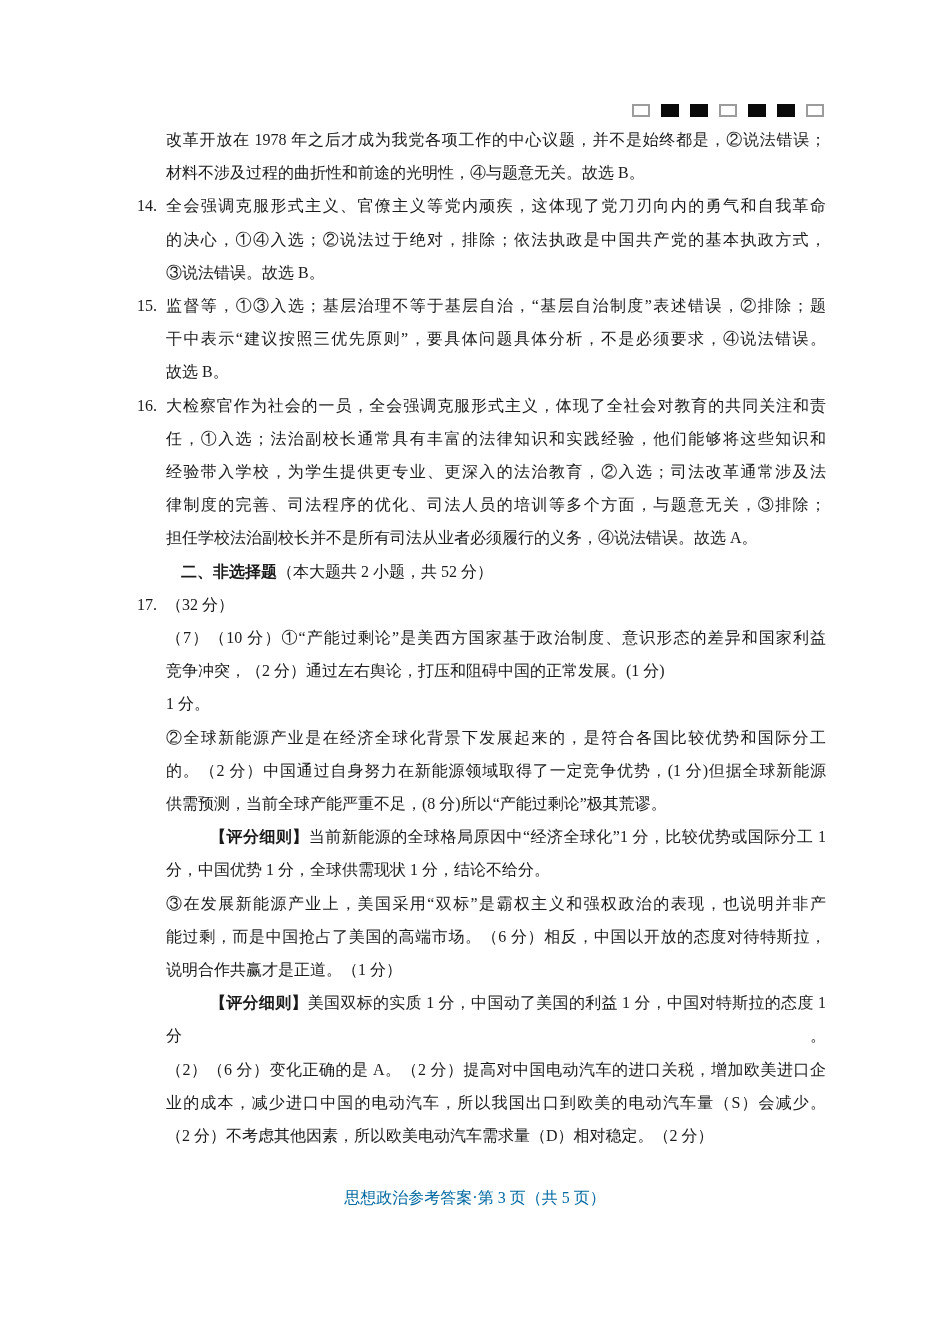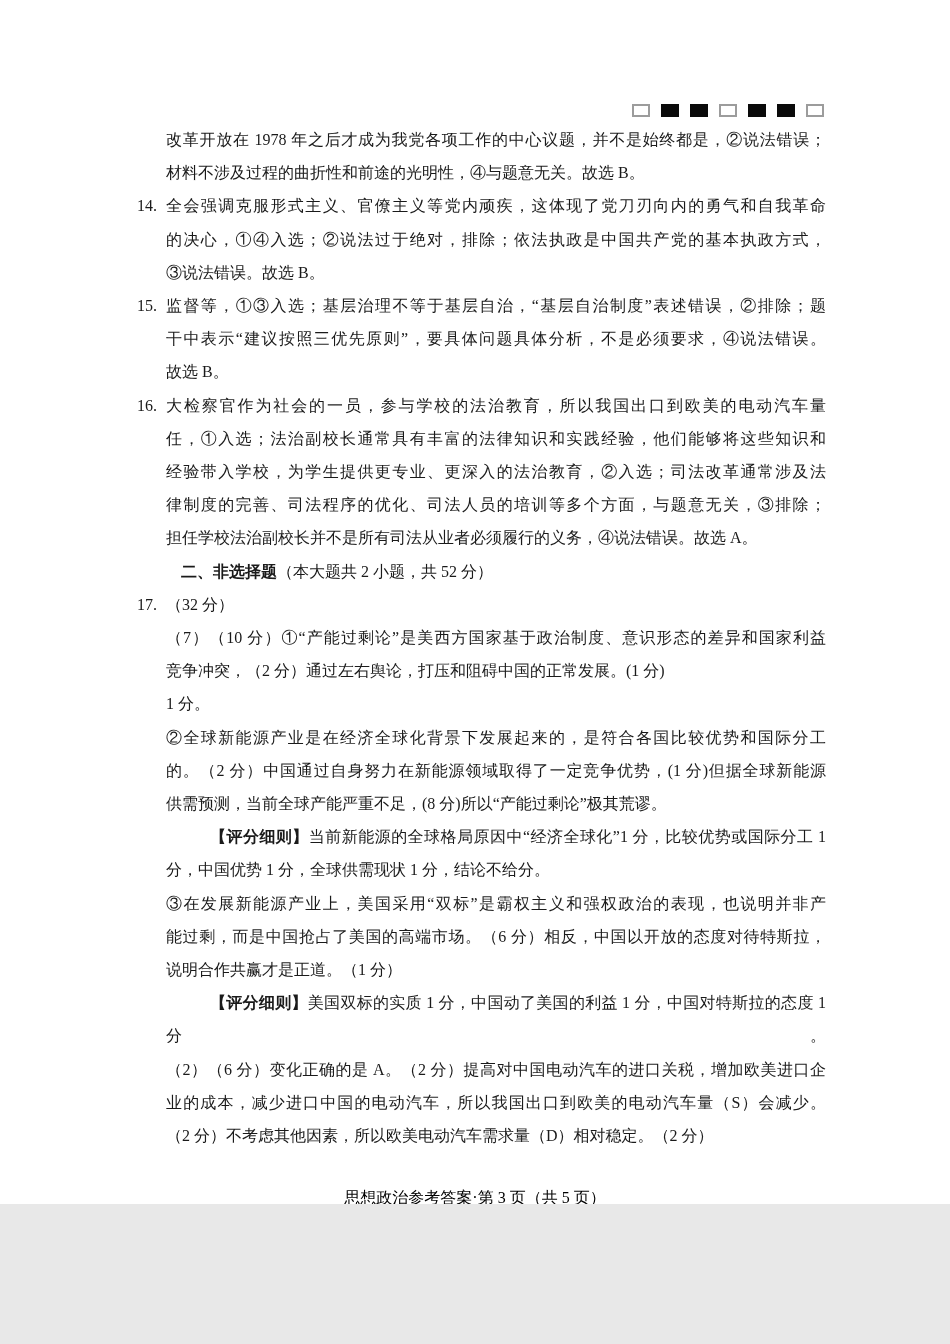--- a/index.html
+++ b/index.html
@@ -1,18 +1,18 @@
 <!DOCTYPE html>
 <html><head>
 <meta charset="utf-8">
 <style>
   html,body { margin:0; padding:0; background:#e8e8e8; }
   .page {
     position:relative;
-    width:950px; height:1204px;
+    width:950px; height:1344px;
     margin:0 auto;
     background:#ffffff;
     font-family:"Liberation Serif","DejaVu Serif",serif;
     color:#1a1a1a;
     overflow:hidden;
   }
   .squares {
     position:absolute; top:104px; left:632px;
     display:flex; gap:11px;
   }
@@ -30,21 +30,21 @@
   .num { position:absolute; left:-29px; top:0; white-space:nowrap; }
   .line.jl { text-align:justify; text-align-last:justify; }
   .line.last { text-align:left; }
   b.hei {
     font-family:"Liberation Sans","DejaVu Sans",sans-serif;
     font-weight:700;
     margin-left:44px;
   }
   .footer {
     position:absolute; top:1188px; left:0; width:100%;
-    text-align:center; font-size:16px; color:#000000;
+    text-align:center; font-size:16px; color:#0369a1;
   }
 </style>
 </head>
 <body>
 
 <div class="page">
   <div class="squares" id="squares">
       <div class="sq outline"></div>
       <div class="sq filled"></div>
       <div class="sq filled"></div>
@@ -65,21 +65,21 @@
         <div class="line last">③说法错误。故选 B。</div>
       </div>
       <div class="block">
         <span class="num">15.</span>
         <div class="line jl">监督等，①③入选；基层治理不等于基层自治，“基层自治制度”表述错误，②排除；题</div>
         <div class="line jl">干中表示“建议按照三优先原则”，要具体问题具体分析，不是必须要求，④说法错误。</div>
         <div class="line last">故选 B。</div>
       </div>
       <div class="block">
         <span class="num">16.</span>
-        <div class="line jl">大检察官作为社会的一员，参与学校的法治教育，所以我国出口到欧美的电动汽车量</div>
+        <div class="line jl">大检察官作为社会的一员，全会强调克服形式主义，体现了全社会对教育的共同关注和责</div>
         <div class="line jl">任，①入选；法治副校长通常具有丰富的法律知识和实践经验，他们能够将这些知识和</div>
         <div class="line jl">经验带入学校，为学生提供更专业、更深入的法治教育，②入选；司法改革通常涉及法</div>
         <div class="line jl">律制度的完善、司法程序的优化、司法人员的培训等多个方面，与题意无关，③排除；</div>
         <div class="line last">担任学校法治副校长并不是所有司法从业者必须履行的义务，④说法错误。故选 A。</div>
       </div>
       <div class="block outdent">
         <div class="line last"><b class="hei">二、非选择题</b><span>（本大题共 2 小题，共 52 分）</span></div>
       </div>
       <div class="block">
         <span class="num">17.</span>

